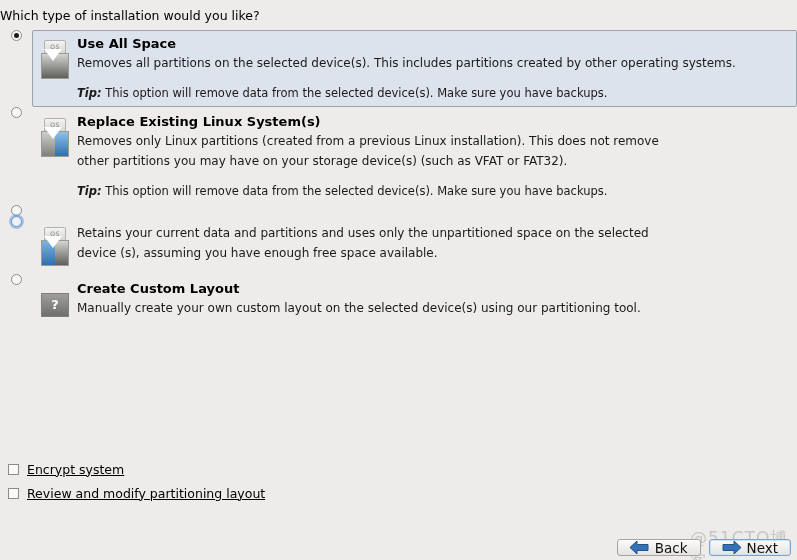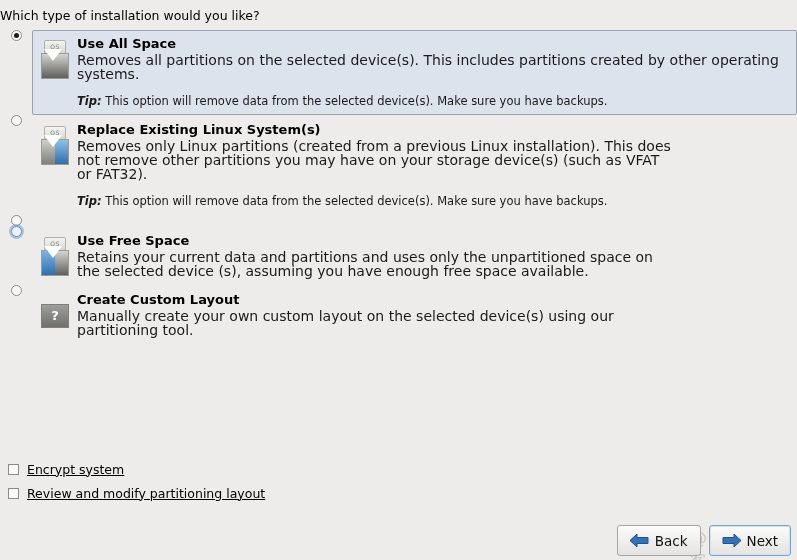--- a/index.html
+++ b/index.html
@@ -185,22 +185,22 @@
     padding-right: 8px;
   }
   .opt-title {
     font-weight: bold;
     font-size: 13px;
     line-height: 16px;
     margin: 0 0 1px 0;
     color: #000;
   }
   .opt-desc {
-    font-size: 14px;
-    line-height: 14px;
+    font-size: 12px;
+    line-height: 20px;
     color: #1a1a1a;
     margin: 0;
   }
   .opt-tip {
     font-size: 11.5px;
     line-height: 14px;
     margin: 13px 0 0 0;
     color: #1a1a1a;
   }
   .opt-tip b { font-weight: bold; font-style: italic; }
@@ -249,21 +249,21 @@
   #footer {
     position: absolute;
     right: 6px;
     bottom: 4px;
     display: flex;
     gap: 8px;
   }
   .btn {
     position: relative;
     min-width: 82px;
-    height: 31px;
+    height: 17px;
     background: linear-gradient(#fbfbfa, #e4e3e0);
     border: 1px solid #a6a49f;
     border-radius: 3px;
     display: flex;
     align-items: center;
     justify-content: center;
     gap: 6px;
     padding: 0 12px;
     box-sizing: border-box;
     font-size: 13.5px;
@@ -345,21 +345,20 @@
           <div class="drive">
             <div class="os-tag">OS</div>
             <div class="box">
               <div class="fill-left" style="background: linear-gradient(rgb(125, 179, 226), rgb(47, 111, 174));"></div>
               <div class="fill-right" style="background: linear-gradient(rgb(212, 212, 208), rgb(95, 95, 92));"></div>
             </div>
             <div class="arrow"></div>
           </div>
         </div>
         <div class="text-cell">
-          <div class="opt-title">Use Free Space</div>
           <div class="opt-desc">Retains your current data and partitions and uses only the unpartitioned space on the selected device (s), assuming you have enough free space available.</div>
         </div>
       </div>
     </div>
     <div class="option-row">
       <div class="radio-cell">
         <div class="radio"></div>
       </div>
       <div class="opt-body plain">
         <div class="icon-cell">

